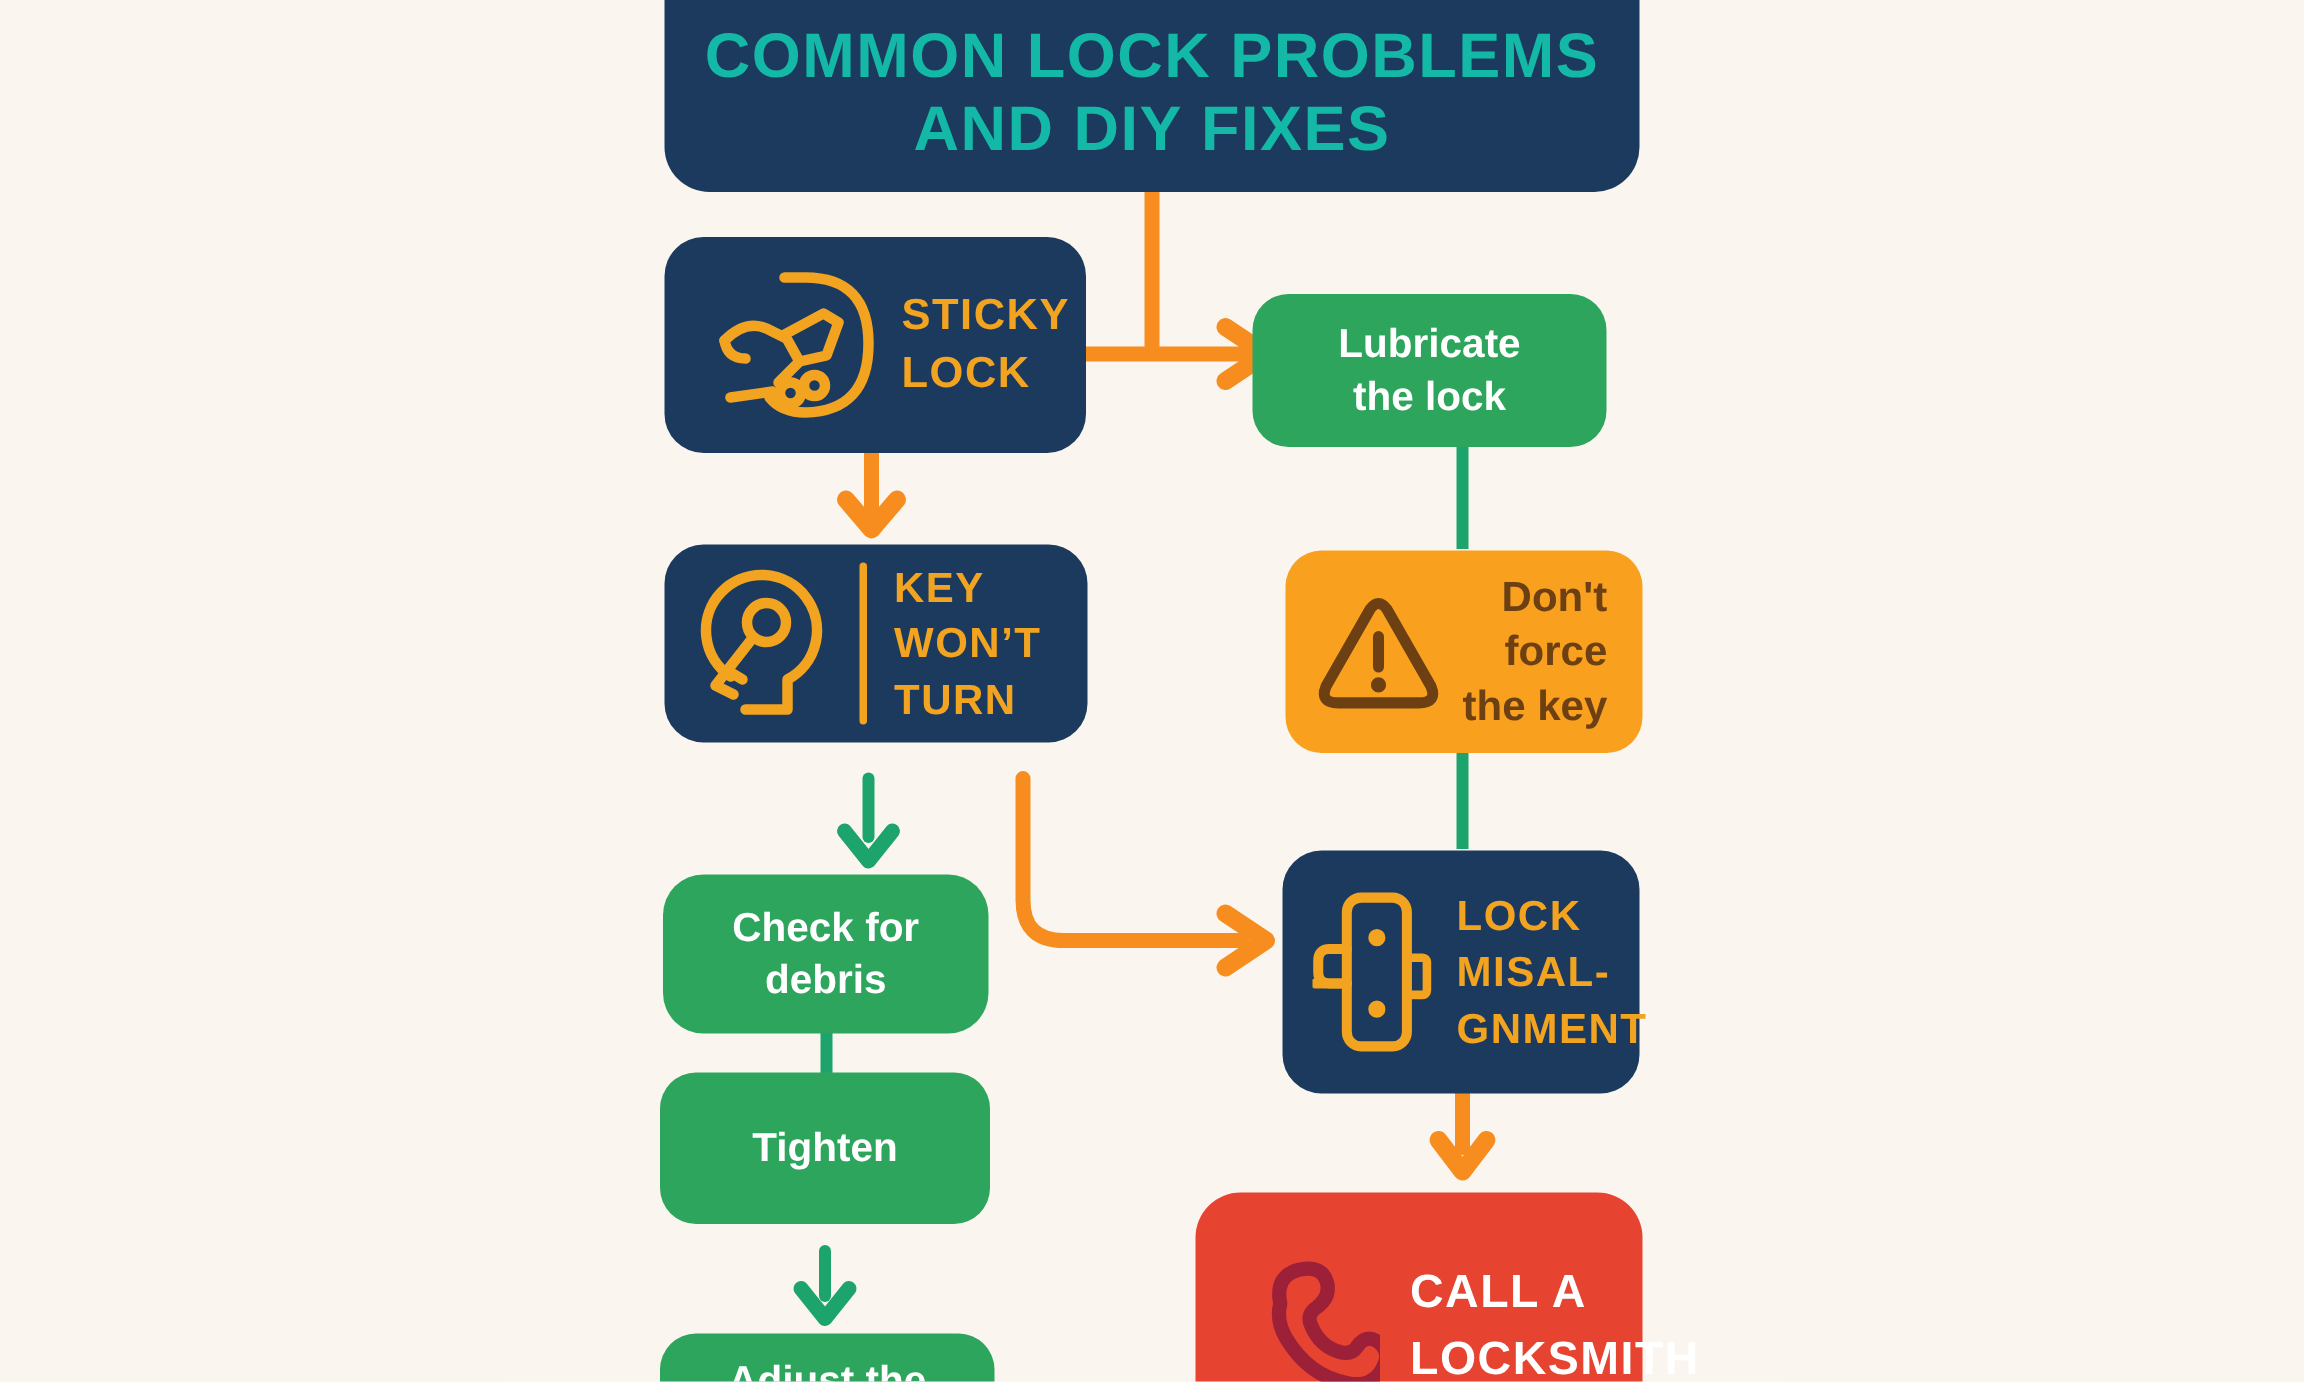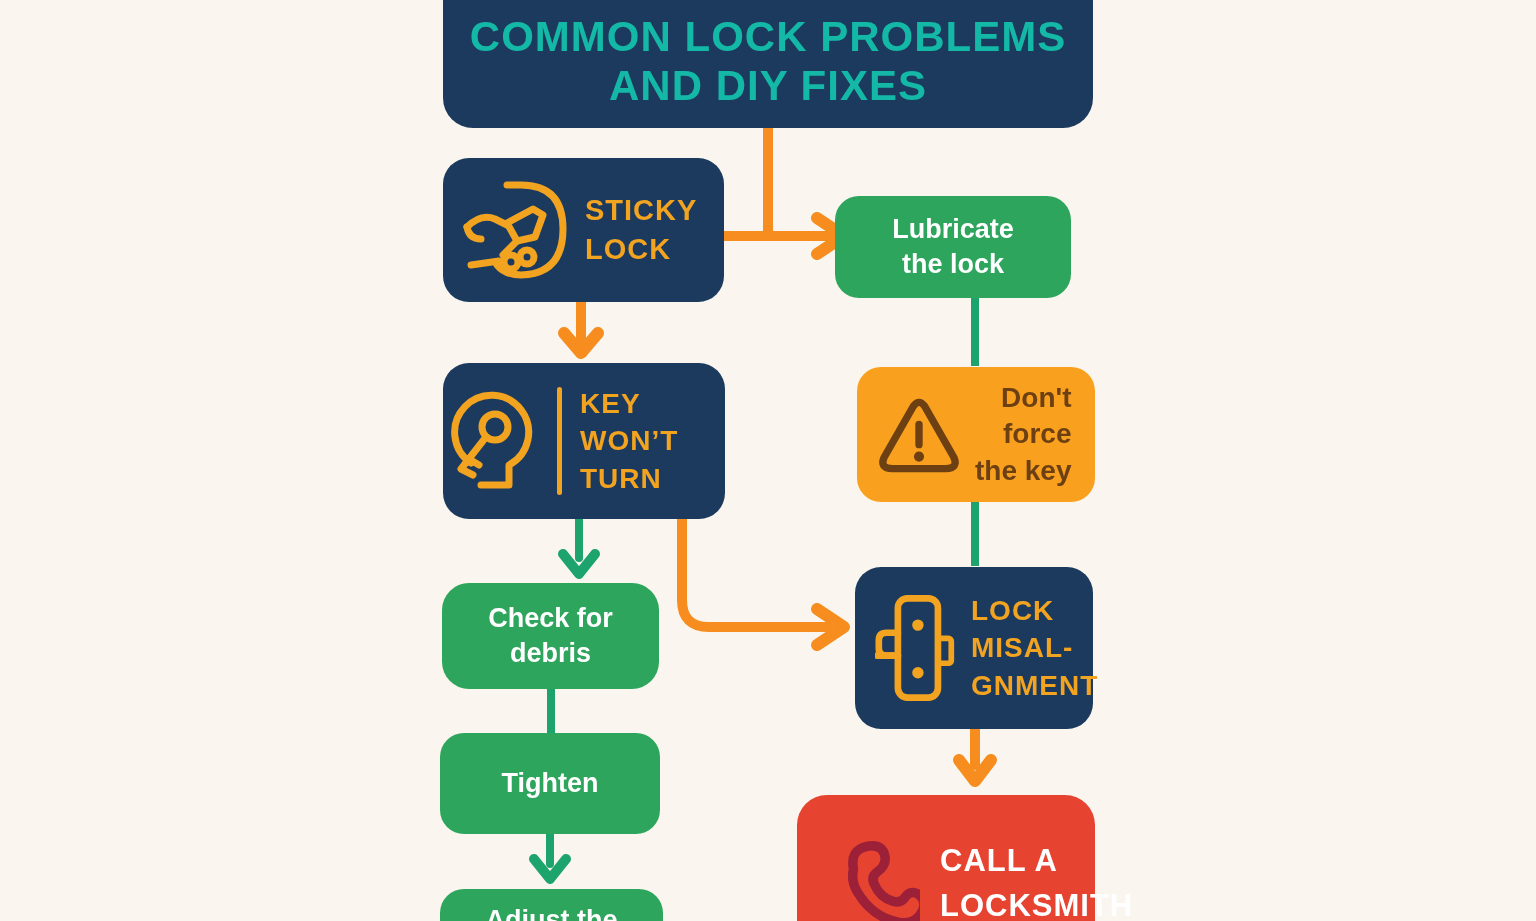--- a/index.html
+++ b/index.html
@@ -13,31 +13,31 @@
   .navy{background:var(--navy,#1c3a5e);}
   .green{background:var(--green,#2da55c);}
   .amber{background:var(--amber,#f9a01f);}
   .red{background:var(--red,#e74331);}
 
   #node-title{left:443px;top:-45px;width:650px;height:173px;border-radius:30px;
     flex-direction:column;justify-content:flex-end;padding-bottom:18px;}
   #node-title .t-line{color:#14b8a6;font-weight:700;font-size:42px;line-height:1.17;
     letter-spacing:1px;text-align:left;}
 
-  #node-sticky{left:443px;top:158px;width:281px;height:144px;border-radius:26px;padding-left:16px;}
-  #node-key{left:443px;top:363px;width:282px;height:156px;border-radius:26px;}
+  #node-sticky{left:443px;top:158px;width:281px;height:144px;border-radius:26px;padding-left:32px;}
+  #node-key{left:443px;top:363px;width:282px;height:132px;border-radius:26px;padding-left:16px;}
   #node-misalign{left:855px;top:567px;width:238px;height:162px;border-radius:26px;padding-left:20px;}
   .gold-text{color:var(--gold,#f2a421);font-weight:700;font-size:28px;line-height:1.33;
     letter-spacing:1px;text-transform:uppercase;}
   #node-sticky .gold-text{font-size:29px;margin-left:8px;}
 
   .fix-text{color:#fff;font-weight:700;font-size:27px;line-height:1.3;text-align:center;width:100%;}
   #node-lubricate{left:835px;top:196px;width:236px;height:102px;border-radius:24px;}
   #node-debris{left:442px;top:583px;width:217px;height:106px;border-radius:27px;}
-  #node-tighten{left:440px;top:733px;width:220px;height:101px;border-radius:24px;}
+  #node-tighten{left:440px;top:715px;width:220px;height:101px;border-radius:24px;}
   #node-adjust{left:440px;top:889px;width:223px;height:95px;border-radius:24px;
     align-items:flex-start;padding-top:14px;}
 
   #node-dontforce{left:857px;top:367px;width:238px;height:135px;border-radius:24px;padding-left:16px;text-align:right;}
   .brown-text{color:var(--brown,#6d4013);font-weight:700;font-size:28px;line-height:1.3;margin-left:10px;}
 
   #node-locksmith{left:797px;top:795px;width:298px;height:175px;border-radius:30px;
     align-items:flex-start;padding-top:36px;padding-left:28px;}
   .locksmith-text{color:#fff;font-weight:700;font-size:31px;line-height:1.45;
     letter-spacing:1px;margin-left:20px;margin-top:8px;}

